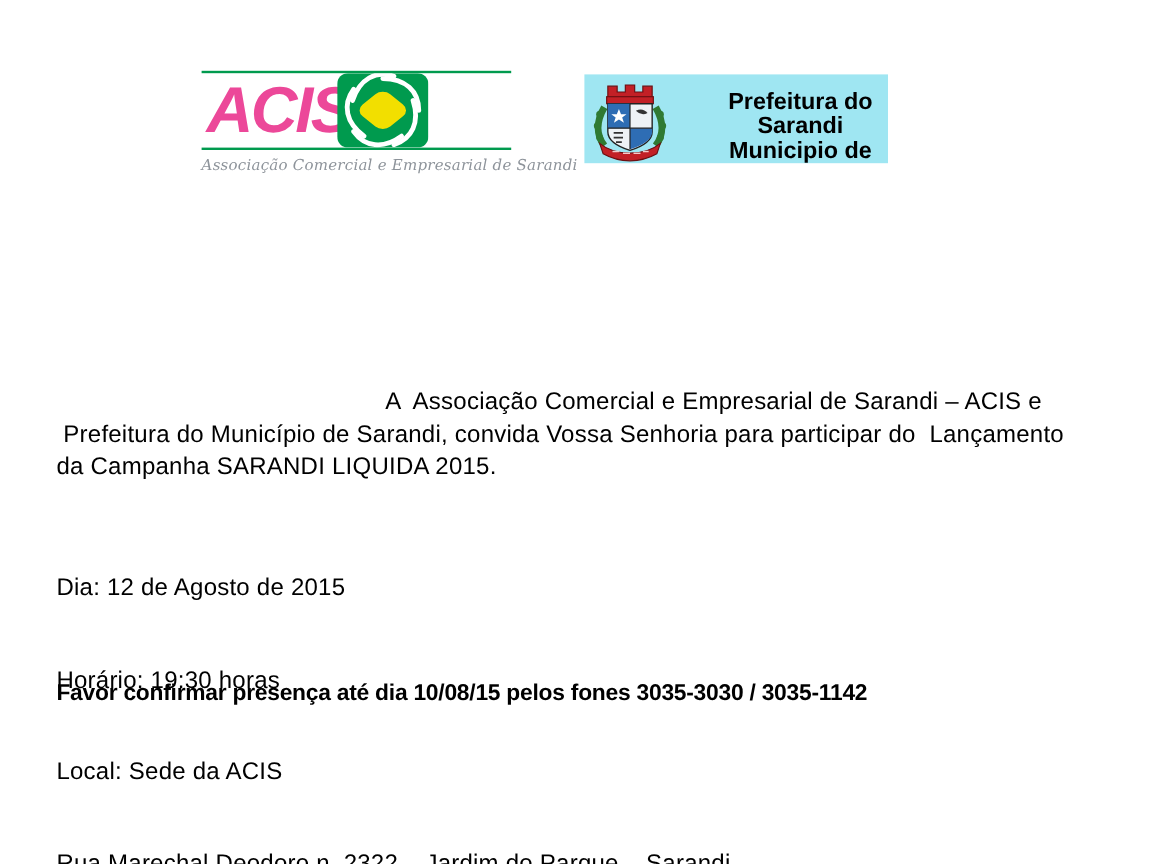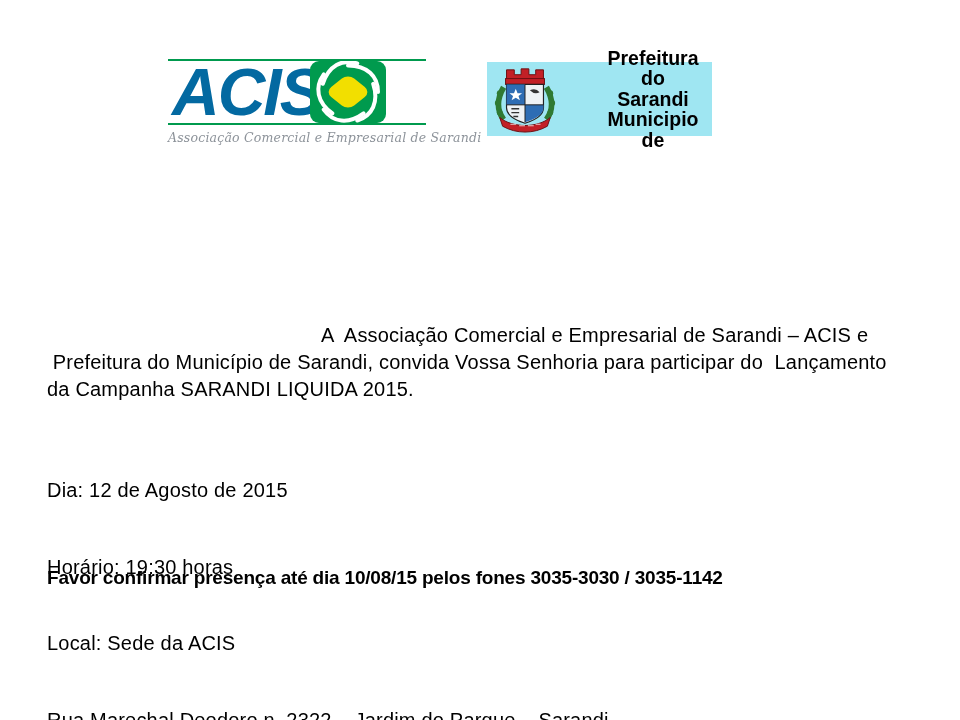--- a/index.html
+++ b/index.html
@@ -12,34 +12,34 @@
     overflow:hidden;
   }
   .slide { position:absolute; inset:0; }
 
   
   .acis { position:absolute; left:168px; top:55px; width:258px; }
   .acis-rule { height:2px; background:#009A4E; }
   .acis-rule.top { margin-top:4px; }
   .acis-main { display:flex; align-items:center; height:62px; }
   .acis-word {
-    font-size:66px; line-height:1; font-weight:bold; font-style:italic;
-    color:#0369a1; letter-spacing:-2px; padding-left:4px;
+    font-size:54px; line-height:1; font-weight:bold; font-style:italic;
+    color:#ec4899; letter-spacing:-2px; padding-left:4px;
   }
   .acis-swirl { margin-left:-12px; flex:0 0 auto; }
   .acis-tagline {
     margin-top:5px; text-align:left; white-space:nowrap;
     font-family:"DejaVu Serif", serif; font-style:italic;
     font-size:12.5px; color:#8d939a; letter-spacing:0.2px;
   }
 
   
   .pref {
-    position:absolute; left:487px; top:62px; width:225px; height:74px;
-    background:#9FE6F2; display:flex; align-items:center;gap:36px;
+    position:absolute; left:487px; top:62px; width:253px; height:74px;
+    background:#9FE6F2; display:flex; align-items:flex-end;gap:36px;
   }
   .pref-coat { flex:0 0 auto; margin-left:5px; }
   .pref-text {
     flex:1 1 auto; text-align:center;
     font-weight:bold; font-size:19.5px; line-height:20.5px; color:#000;
   }
 
   
   .title {
     position:absolute; top:198px; left:0; width:960px;

